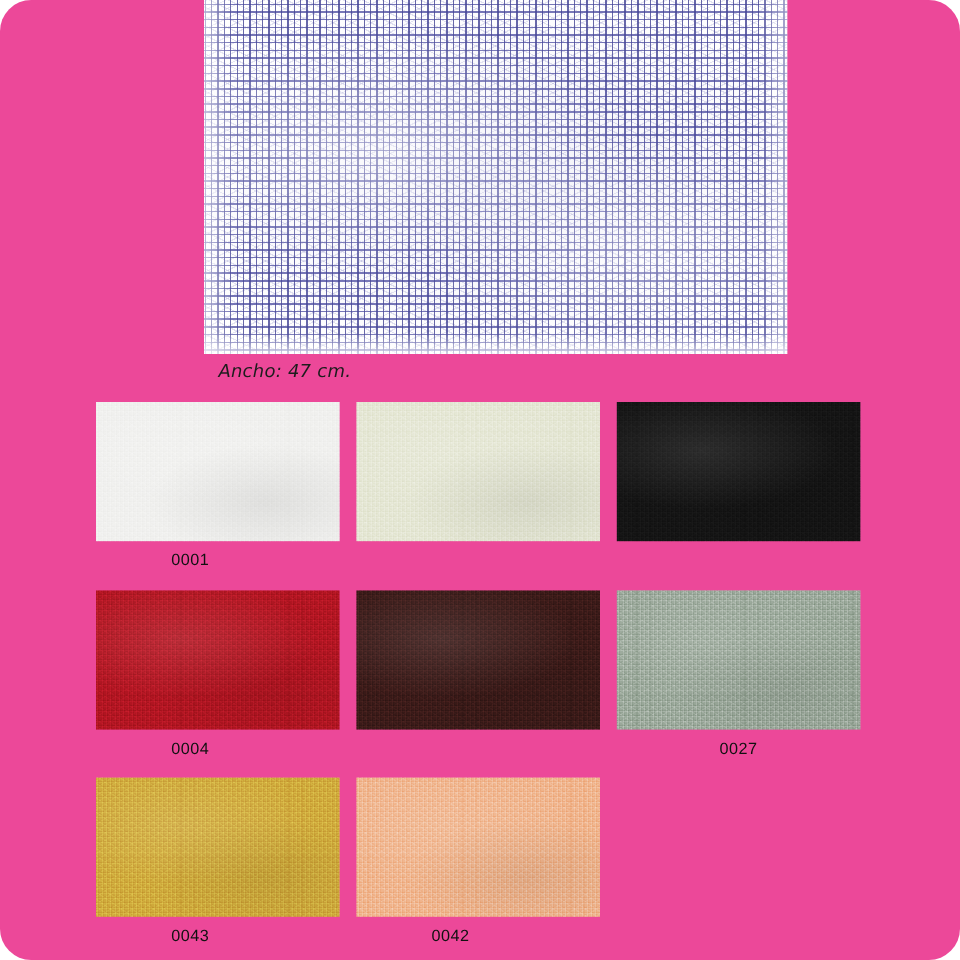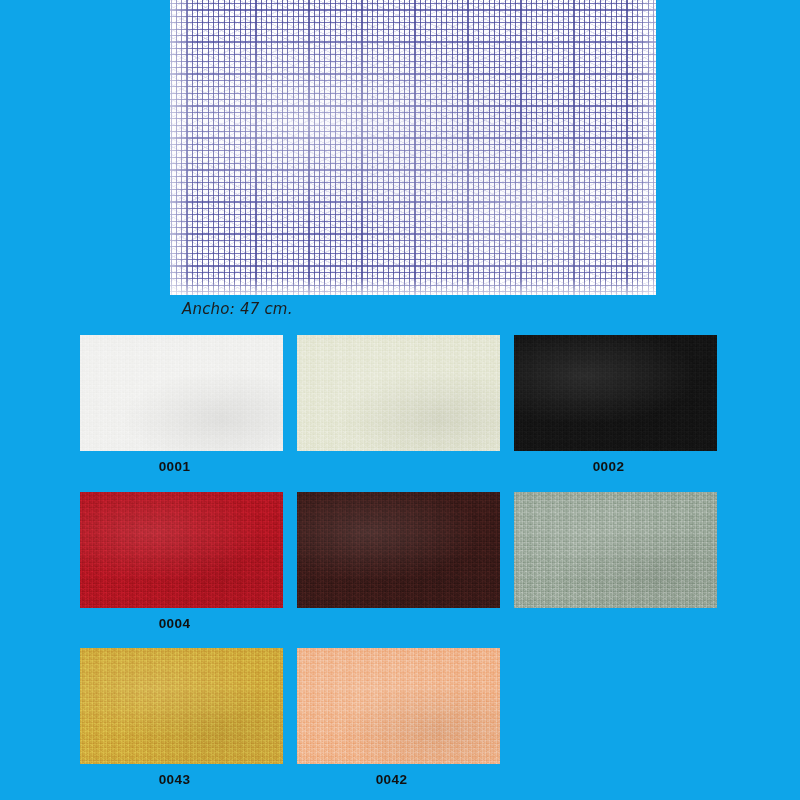--- a/index.html
+++ b/index.html
@@ -9,21 +9,22 @@
     height: 800px;
     background: #ffffff;
     font-family: "Liberation Sans", sans-serif;
     overflow: hidden;
   }
 
   #page {
     position: relative;
     width: 800px;
     height: 800px;
-    background: #0ea5e9;
+    background: #ec4899;
+    border-radius: 26px;
   }
 
   
   #hero-sample {
     position: absolute;
     left: 170px;
     top: 0px;
     width: 486px;
     height: 295px;
     overflow: hidden;
@@ -160,27 +161,27 @@
     position: absolute;
     inset: 0;
     background:
       radial-gradient(ellipse 80% 60% at 35% 35%, rgba(255,255,255,0.10) 0%, rgba(255,255,255,0) 70%),
       radial-gradient(ellipse 70% 60% at 70% 72%, rgba(0,0,0,0.07) 0%, rgba(0,0,0,0) 70%);
     pointer-events: none;
   }
 
   .swatch-label {
     position: absolute;
-    left: 16px;
+    left: 0;
     top: 124px;
     width: 203px;
     text-align: center;
     font-family: "Liberation Sans", sans-serif;
     font-size: 13.5px;
-    font-weight: bold;
+    font-weight: normal;
     color: #111111;
     letter-spacing: 0.4px;
   }
 
   
   .swatch-cell.lbl-left  .swatch-label { text-align: center; transform: translateX(-23px); }
   .swatch-cell.lbl-right .swatch-label { text-align: center; transform: translateX(0px); }
 </style>
 </head>
 <body>
@@ -210,21 +211,20 @@
         <div class="tex"></div>
         <div class="grain"></div>
       </div>
     </div>
 
     <div class="swatch-cell lbl-left">
       <div class="swatch-chip" id="chip2" style="background-color: rgb(20, 20, 20);">
         <div class="tex"></div>
         <div class="grain"></div>
       </div>
-      <div class="swatch-label">0002</div>
     </div>
 
     <div class="swatch-cell lbl-left">
       <div class="swatch-chip" id="chip3" style="background-color: rgb(176, 21, 33);">
         <div class="tex"></div>
         <div class="grain"></div>
       </div>
       <div class="swatch-label">0004</div>
     </div>
 
@@ -233,20 +233,21 @@
         <div class="tex"></div>
         <div class="grain"></div>
       </div>
     </div>
 
     <div class="swatch-cell lbl-right">
       <div class="swatch-chip" id="chip5" style="background-color: rgb(154, 168, 154);">
         <div class="tex"></div>
         <div class="grain"></div>
       </div>
+      <div class="swatch-label">0027</div>
     </div>
 
     <div class="swatch-cell lbl-left">
       <div class="swatch-chip" id="chip6" style="background-color: rgb(207, 169, 59);">
         <div class="tex"></div>
         <div class="grain"></div>
       </div>
       <div class="swatch-label">0043</div>
     </div>
 

